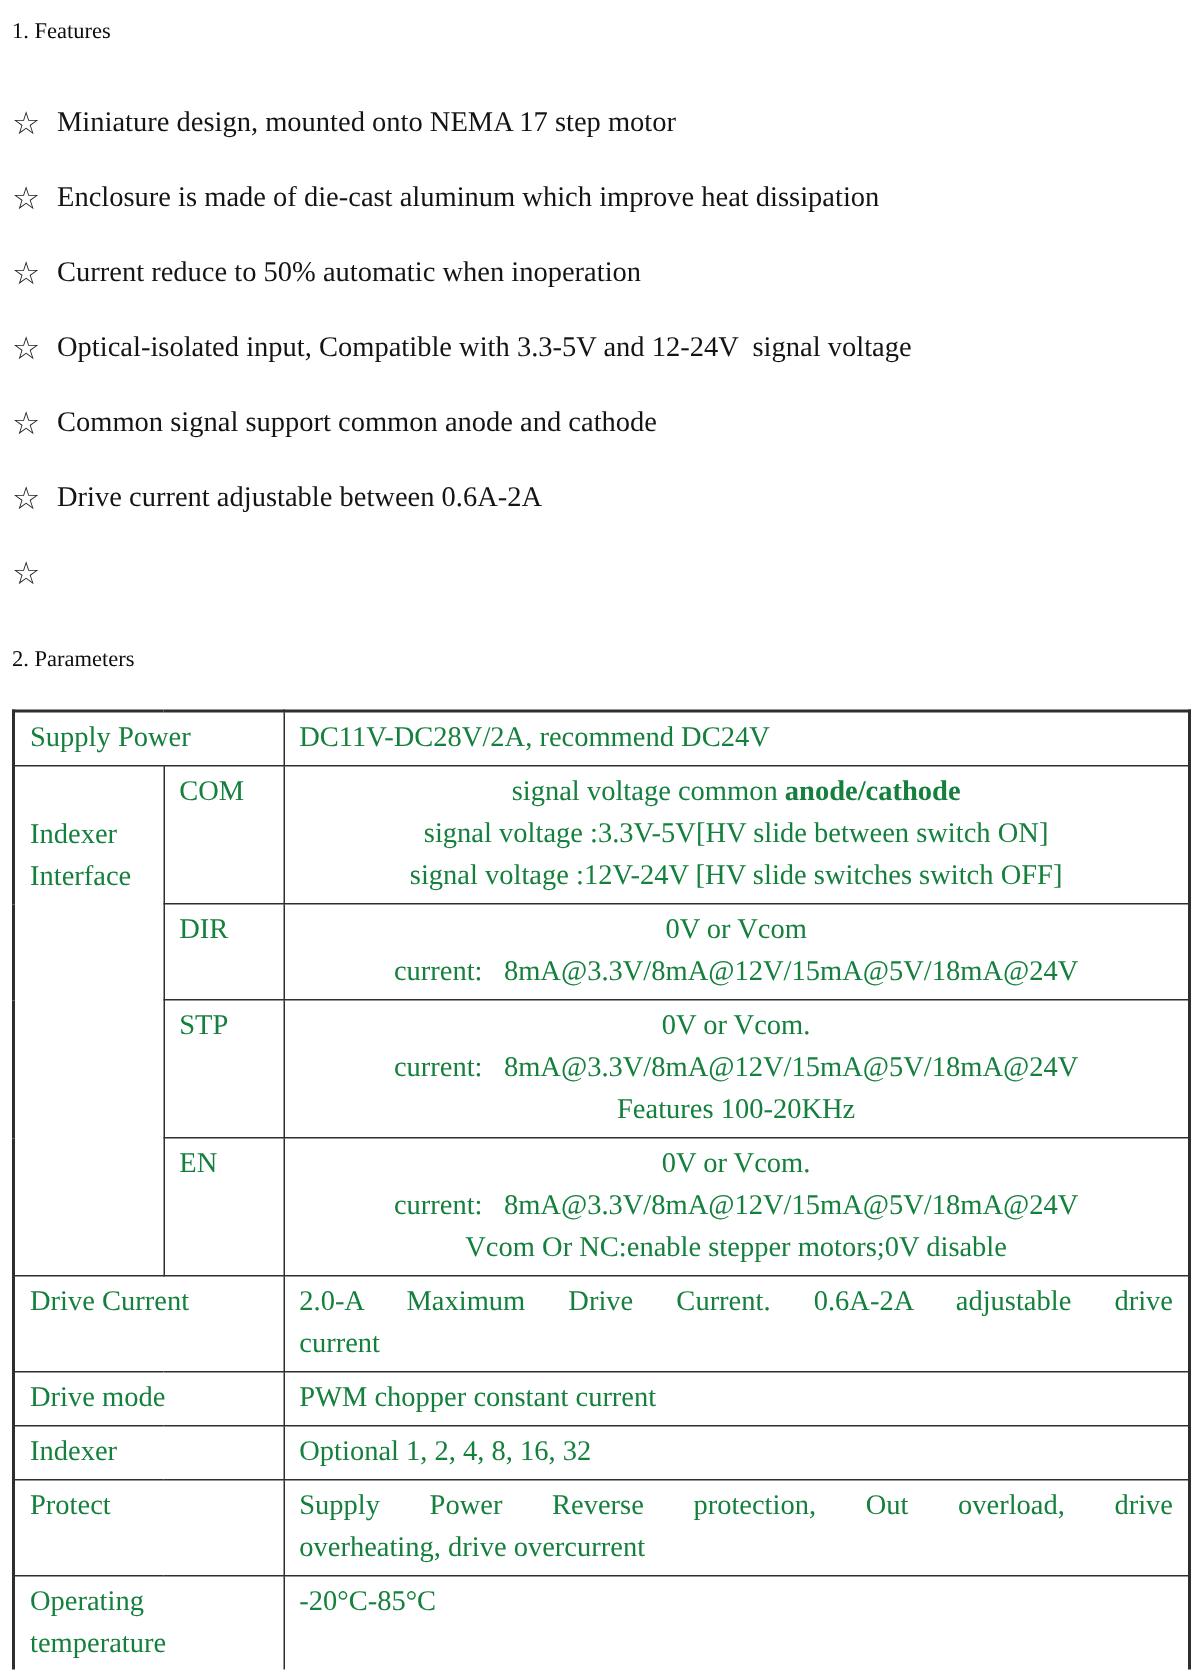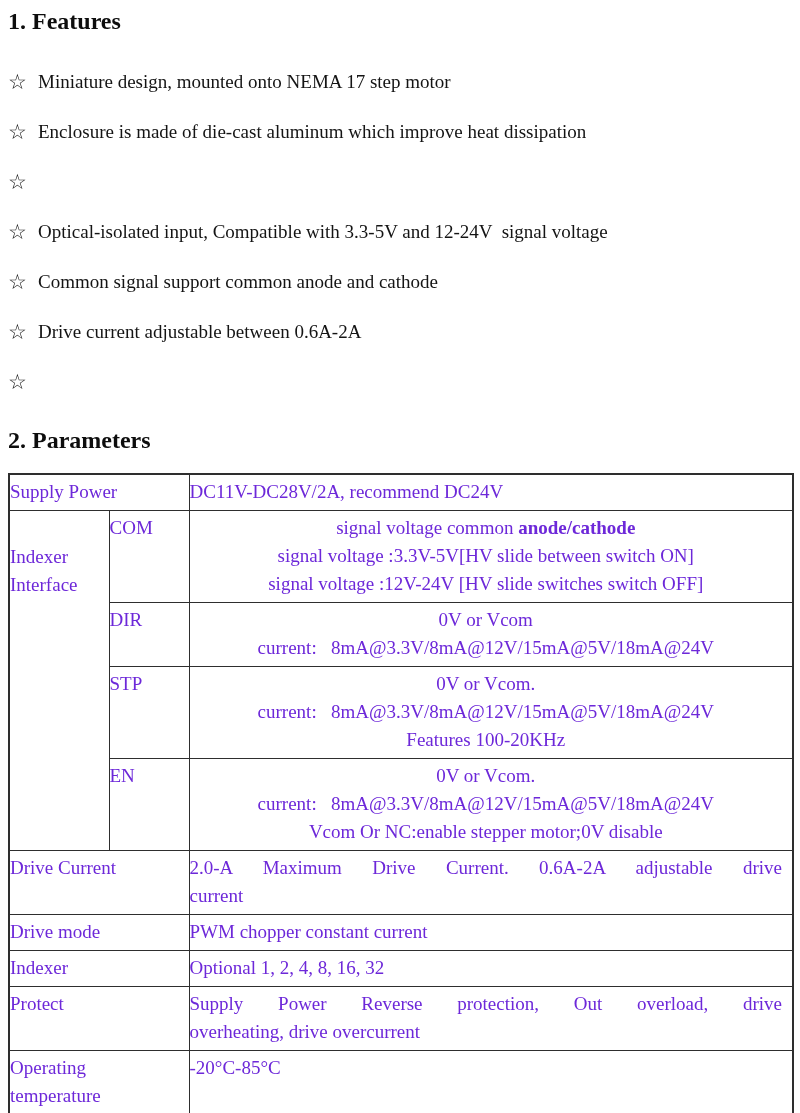--- a/index.html
+++ b/index.html
@@ -3,39 +3,39 @@
 <meta charset="utf-8">
 <style>
   html,body{margin:0;padding:0;}
   body{
     width:800px;height:1113px;background:#ffffff;color:#141414;
     font-family:"Liberation Serif","DejaVu Serif",serif;
     overflow:hidden;
   }
   .page{padding:8px 8px 0 8px;}
   .heading{
-    font-size:24px;font-weight:bold;line-height:26px;margin:0;color:#0d0d0d;
+    font-size:15px;font-weight:normal;line-height:26px;margin:0;color:#0d0d0d;
   }
   .features-list{list-style:none;margin:36px 0 0 0;padding:0;}
   .feature-item{
     display:flex;align-items:flex-start;
     margin-bottom:26px;font-size:19px;line-height:24px;
   }
   .feature-item .star{
     flex:0 0 30px;width:30px;font-size:21px;line-height:24px;color:#1a1a1a;
   }
   .pre{white-space:pre-wrap;text-align:center;}
   .parameters-heading{margin-top:33px;}
   table.params{
     border-collapse:collapse;table-layout:fixed;width:784px;
     margin-top:20px;border:2px solid #2e2e2e;
   }
   td{
     border:1px solid #2e2e2e;font-size:19px;line-height:28px;
-    padding:3px 10px 4px 0;vertical-align:top;color:#6d28d9;
+    padding:3px 10px 4px 10px;vertical-align:top;color:#15803d;
     overflow:hidden;
     margin-left:21px;
   }
   td.ii{padding-top:32px;}
   .jline{text-align:justify;text-align-last:justify;}
   b{font-weight:bold;}
 </style>
 </head>
 <body>
 
@@ -47,20 +47,21 @@
     <li class="feature-item">
       <span class="star">☆</span>
       <span class="pre">Miniature design, mounted onto NEMA 17 step motor</span>
     </li>
     <li class="feature-item">
       <span class="star">☆</span>
       <span class="pre">Enclosure is made of die-cast aluminum which improve heat dissipation</span>
     </li>
     <li class="feature-item">
       <span class="star">☆</span>
+      <span class="pre">Current reduce to 50% automatic when inoperation</span>
     </li>
     <li class="feature-item">
       <span class="star">☆</span>
       <span class="pre">Optical-isolated input, Compatible with 3.3-5V and 12-24V  signal voltage</span>
     </li>
     <li class="feature-item">
       <span class="star">☆</span>
       <span class="pre">Common signal support common anode and cathode</span>
     </li>
     <li class="feature-item">
@@ -112,21 +113,21 @@
         <div class="pre">current:   8mA@3.3V/8mA@12V/15mA@5V/18mA@24V</div>
         <div class="pre">Features 100-20KHz</div>
       </td>
     </tr>
 
     <tr>
       <td>EN</td>
       <td>
         <div class="pre">0V or Vcom.</div>
         <div class="pre">current:   8mA@3.3V/8mA@12V/15mA@5V/18mA@24V</div>
-        <div class="pre">Vcom Or NC:enable stepper motor;0V disable</div>
+        <div class="pre">Vcom Or NC:enable stepper motors;0V disable</div>
       </td>
     </tr>
 
     <tr>
       <td colspan="2">Drive Current</td>
       <td>
         <div class="jline">2.0-A Maximum Drive Current. 0.6A-2A adjustable drive</div>
         <div>current</div>
       </td>
     </tr>

